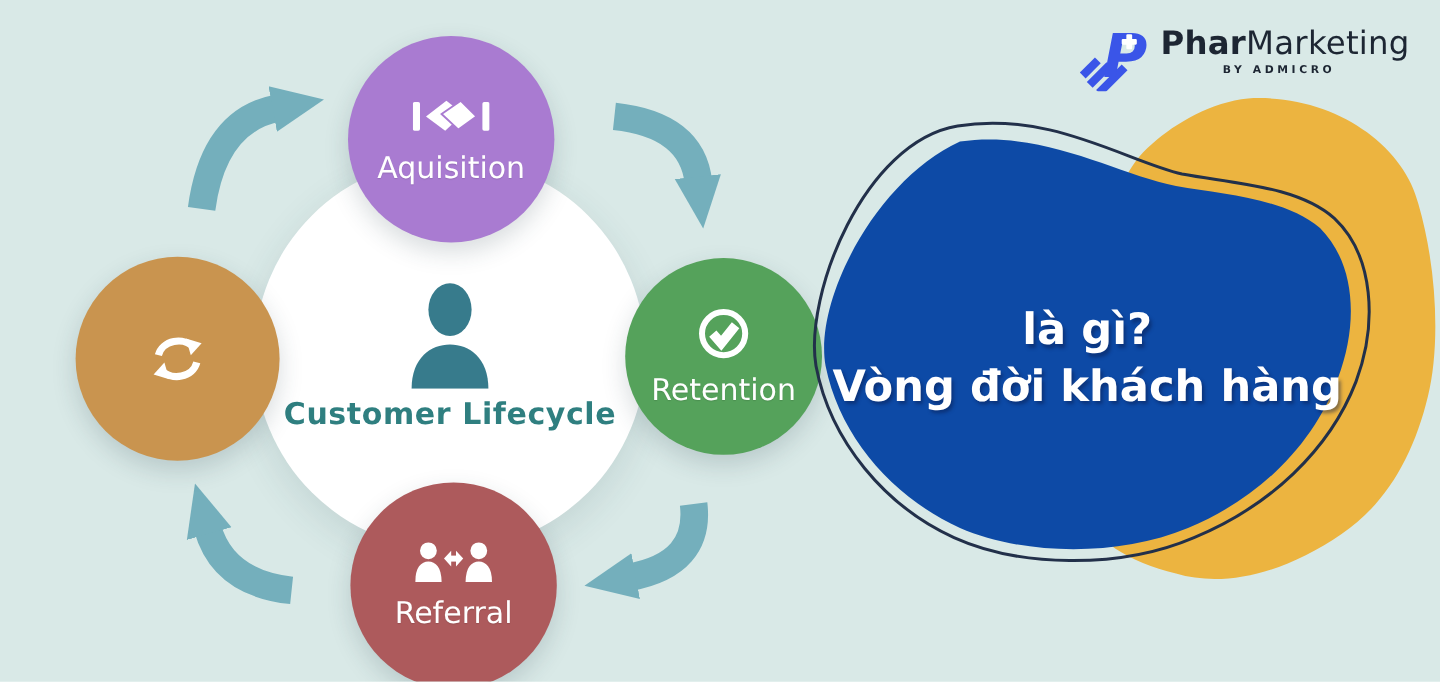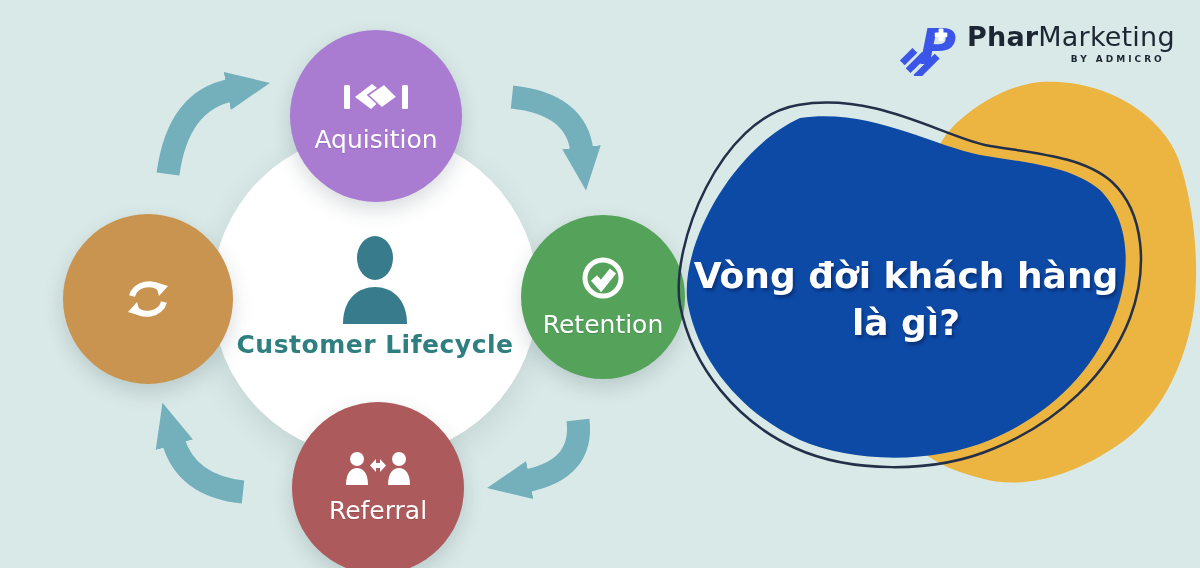--- a/index.html
+++ b/index.html
@@ -40,21 +40,21 @@
   .headline{
     position:absolute;left:690px;top:253px;width:432px;text-align:center;
     color:#ffffff;font-weight:700;font-size:36px;line-height:1.3;
     text-shadow:2px 3px 3px rgba(8,25,70,.45);
   }
   
   .logo{position:absolute;left:896px;top:14px;display:flex;align-items:flex-start;gap:9px;}
   .logo-text{display:flex;flex-direction:column;}
   .logo-name{font-size:27px;color:var(--logo-text,#1d2633);letter-spacing:.2px;line-height:1.1;margin-top:8px;}
   .logo-name .b{font-weight:700;}
-  .logo-sub{font-size:9px;font-weight:700;letter-spacing:3px;color:var(--logo-text,#1d2633);text-align:right;padding-right:10px;margin-top:2px;}
+  .logo-sub{font-size:9px;font-weight:700;letter-spacing:3px;color:var(--logo-text,#1d2633);text-align:center;padding-right:10px;margin-top:2px;}
   .fill-logoblue{fill:var(--logo-blue,#3a55e8);}
 </style>
 </head>
 <body>
 
 <div class="canvas">
 
   <div class="white-disc">
     <svg width="76" height="92" viewBox="0 0 76 92">
       <ellipse class="fill-teal" cx="38" cy="26" rx="18" ry="22"></ellipse>
@@ -121,22 +121,22 @@
          C240 262 252 215 285 180 C270 140 280 95 310 70 C330 52 360 35 390 32 Z"></path>
     <path class="blob-blue" d="M150 68 C220 58 280 95 330 105 C370 112 420 115 450 140 C480 170 482 220 465 265
          C445 320 400 365 340 390 C280 415 200 412 150 390 C95 365 50 315 38 255
          C28 200 80 100 150 68 Z"></path>
     <path class="blob-outline" d="M148 55 C225 42 290 85 335 95 C378 103 432 105 462 132 C495 163 498 220 480 268
          C458 325 408 372 345 398 C282 425 198 422 145 398 C88 372 42 318 30 255
          C20 196 70 68 148 55 Z"></path>
   </svg>
 
   <div class="headline">
+    <div>là gì?</div>
     <div>Vòng đời khách hàng</div>
-    <div>là gì?</div>
   </div>
 
   <div class="logo">
     <svg width="62" height="62" viewBox="0 0 64 64">
       <path class="fill-logoblue" d="M4 48 L17 35 L22 40 L9 53 Z"></path>
       <path class="fill-logoblue" d="M10 56 L27 39 L32 44 L15 61 Z"></path>
       <path class="fill-logoblue" d="M18 63 L40 41 L45 46 L23 68 Z"></path>
       <text x="24" y="52" font-family="DejaVu Sans, sans-serif" font-style="italic" font-weight="900" font-size="52" class="fill-logoblue">P</text>
       <rect class="fill-white" x="44" y="15" width="5" height="13" rx="1"></rect>
       <rect class="fill-white" x="40" y="19" width="13" height="5" rx="1"></rect>

